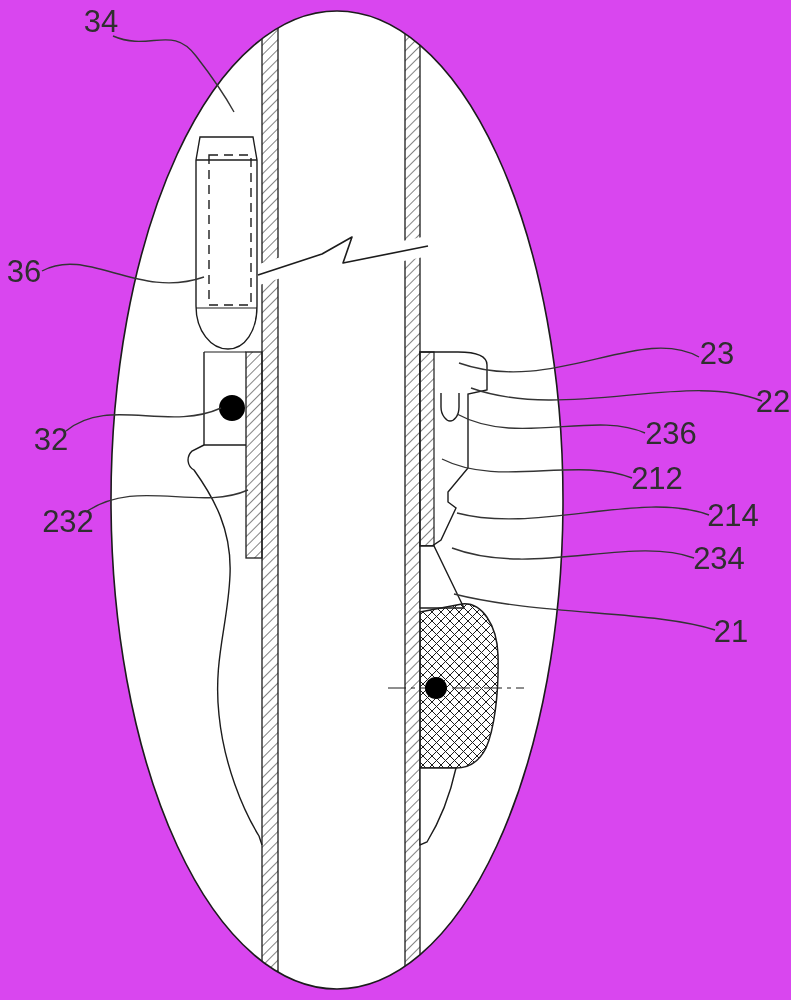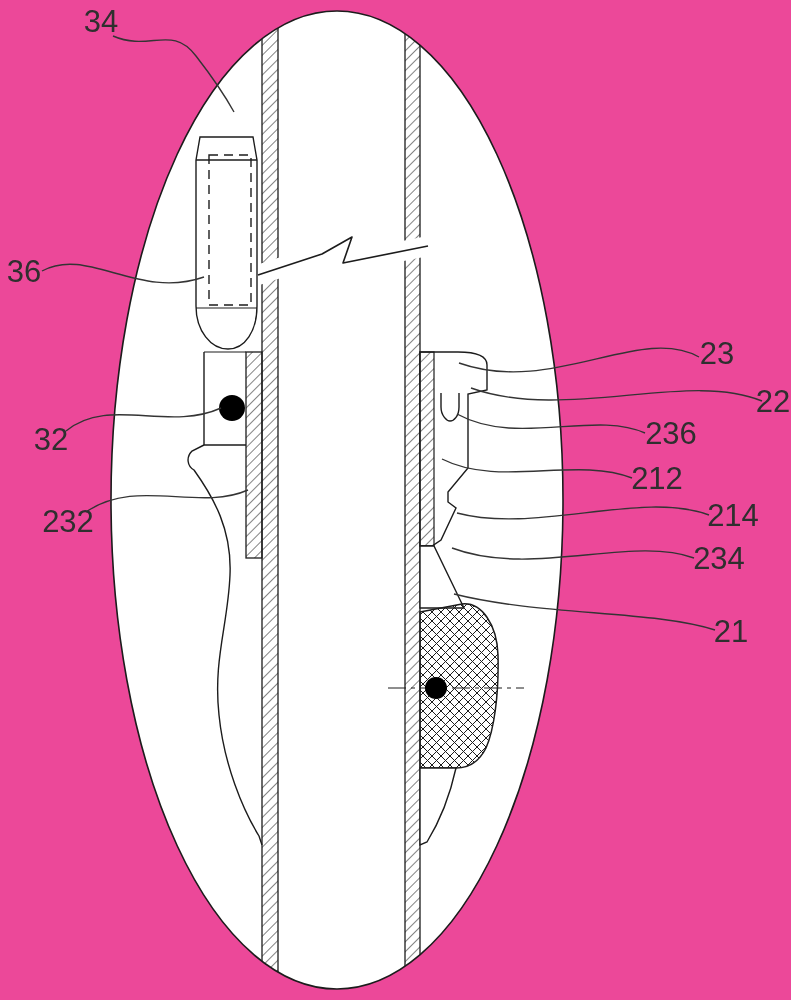--- a/index.html
+++ b/index.html
@@ -4,21 +4,21 @@
 <style>
   html, body {
     margin: 0;
     padding: 0;
     background: #ffffff;
   }
   .canvas {
     position: relative;
     width: 791px;
     height: 1000px;
-    background: #ec4899;
+    background: #d946ef;
     font-family: "Liberation Sans", sans-serif;
     overflow: hidden;
   }
   svg { display: block; }
   .outline { fill: #ffffff; stroke: #1c1c1c; stroke-width: 1.4; }
   .stroke-only { fill: none; stroke: #1c1c1c; stroke-width: 1.4; }
   .leader { fill: none; stroke: #343434; stroke-width: 1.4; }
   .ref-label {
     font-family: "Liberation Sans", sans-serif;
     font-size: 31px;

